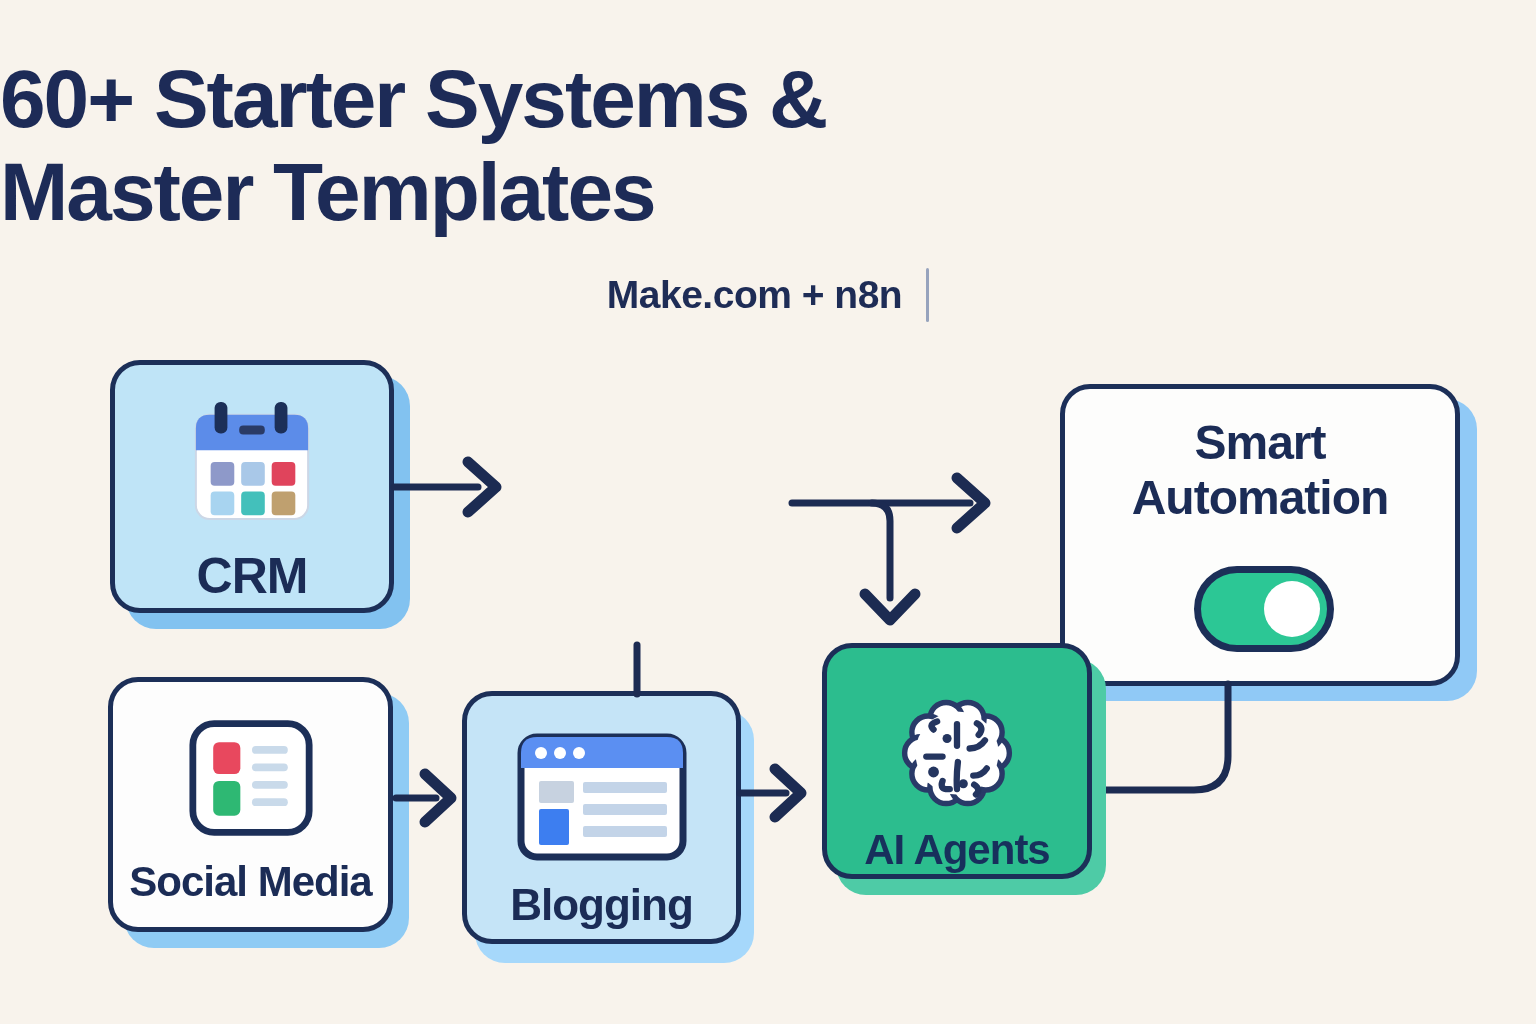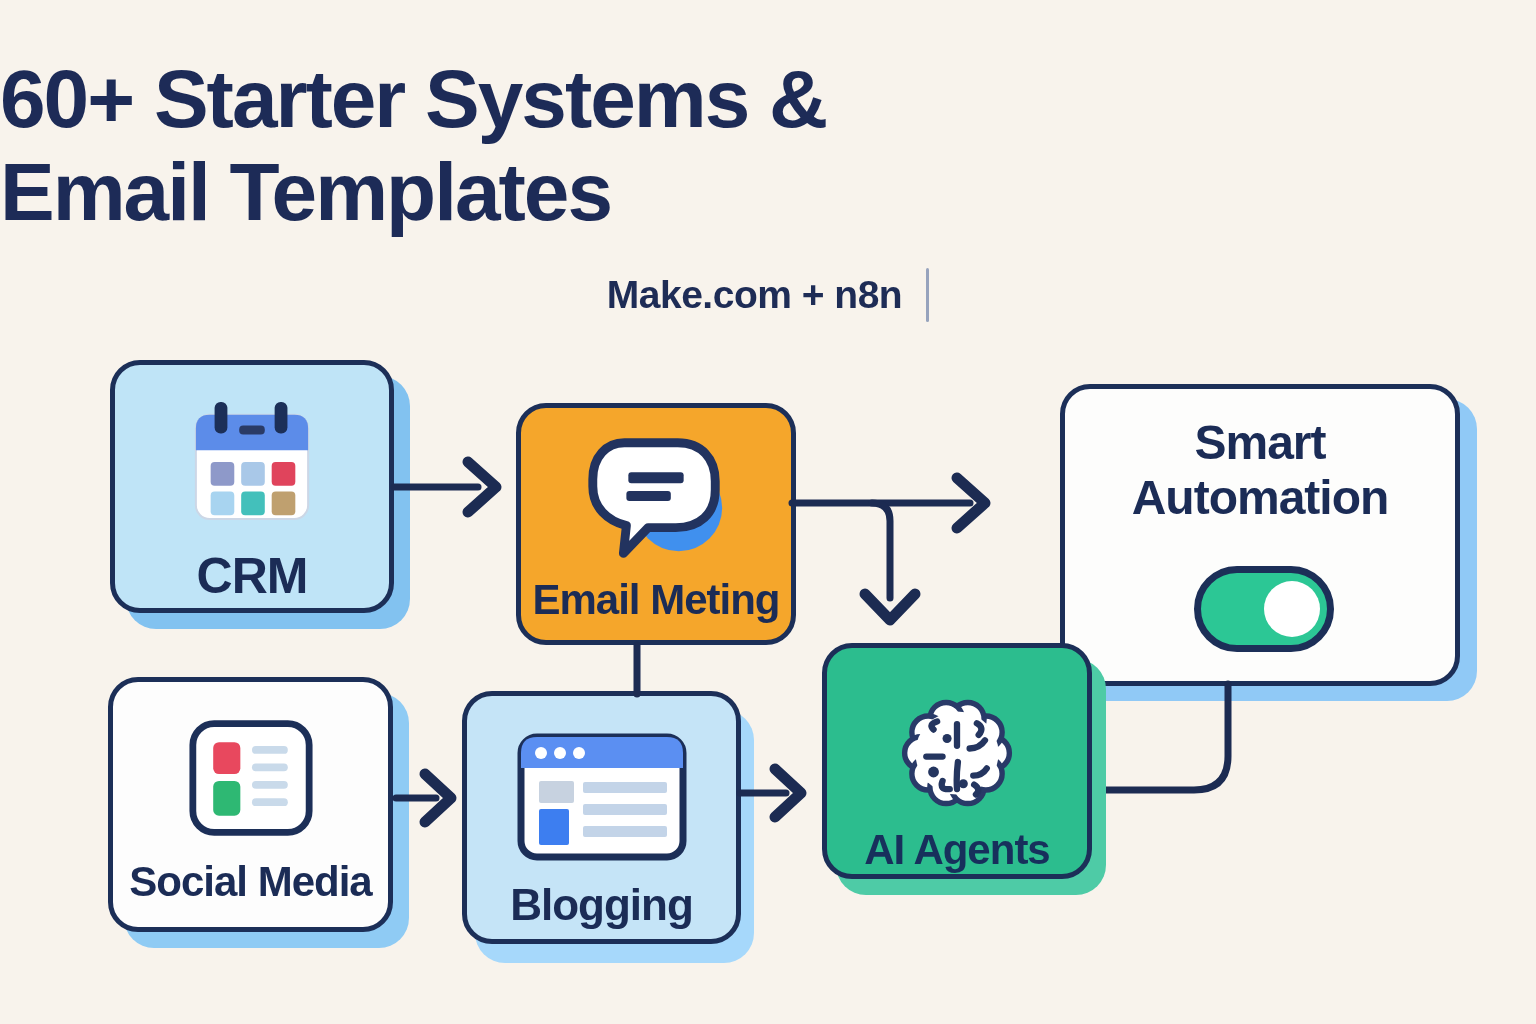--- a/index.html
+++ b/index.html
@@ -60,21 +60,21 @@
   
   .wires{position:absolute;left:0;top:0;z-index:3;pointer-events:none;}
 </style>
 </head>
 <body>
 
 <div class="canvas">
 
   <div class="title">
     <div>60+ Starter Systems &amp;</div>
-    <div>Email Templates</div>
+    <div>Master Templates</div>
   </div>
 
   <div class="subtitle">
     <span>Make.com + n8n</span>
     <span class="subtitle-bar"></span>
   </div>
 
   <svg class="wires" width="1536" height="1024" viewBox="0 0 1536 1024">
     <g stroke="#1c2b52" fill="none" stroke-linecap="round" stroke-linejoin="round">
 
@@ -122,29 +122,20 @@
       <rect x="26" y="24" width="28" height="33" rx="6" fill="#e8485e"></rect>
       <rect x="26" y="64" width="28" height="36" rx="6" fill="#2eb873"></rect>
       <rect x="66" y="28" width="37" height="8" rx="4" fill="#c9daea"></rect>
       <rect x="66" y="46" width="37" height="8" rx="4" fill="#c9daea"></rect>
       <rect x="66" y="64" width="37" height="8" rx="4" fill="#c9daea"></rect>
       <rect x="66" y="82" width="37" height="8" rx="4" fill="#c9daea"></rect>
     </svg>
     <div class="label">Social Media</div>
   </div>
 
-  <div class="node node-email">
-    <svg width="158" height="142" viewBox="0 0 160 142">
-      <circle cx="103" cy="80" r="44" fill="#4090ee"></circle>
-      <path d="M48,14 H102 C126,14 140,30 140,53 V62 C140,86 124,100 100,100 H72 L47,126 L50,98 C31,93 16,80 16,58 V51 C16,28 30,14 48,14 Z" fill="#ffffff" stroke="#22335f" stroke-width="9" stroke-linejoin="round"></path>
-      <rect x="52" y="44" width="56" height="11" rx="3" fill="#22335f"></rect>
-      <rect x="50" y="63" width="45" height="10" rx="3" fill="#22335f"></rect>
-    </svg>
-    <div class="label">Email Meting</div>
-  </div>
 
   <div class="node node-blogging">
     <svg width="172" height="130" viewBox="0 0 172 130">
       <rect x="5" y="5" width="162" height="120" rx="16" fill="#ffffff" stroke="#1c2f58" stroke-width="7"></rect>
       <path d="M21,5 H151 Q167,5 167,21 V36 H5 V21 Q5,5 21,5 Z" fill="#5b8ff2"></path>
       <circle cx="25" cy="21" r="6" fill="#ffffff"></circle>
       <circle cx="44" cy="21" r="6" fill="#ffffff"></circle>
       <circle cx="63" cy="21" r="6" fill="#ffffff"></circle>
       <rect x="23" y="49" width="35" height="22" rx="2" fill="#c7d2e0"></rect>
       <rect x="23" y="77" width="30" height="36" rx="2" fill="#3d7ef0"></rect>

